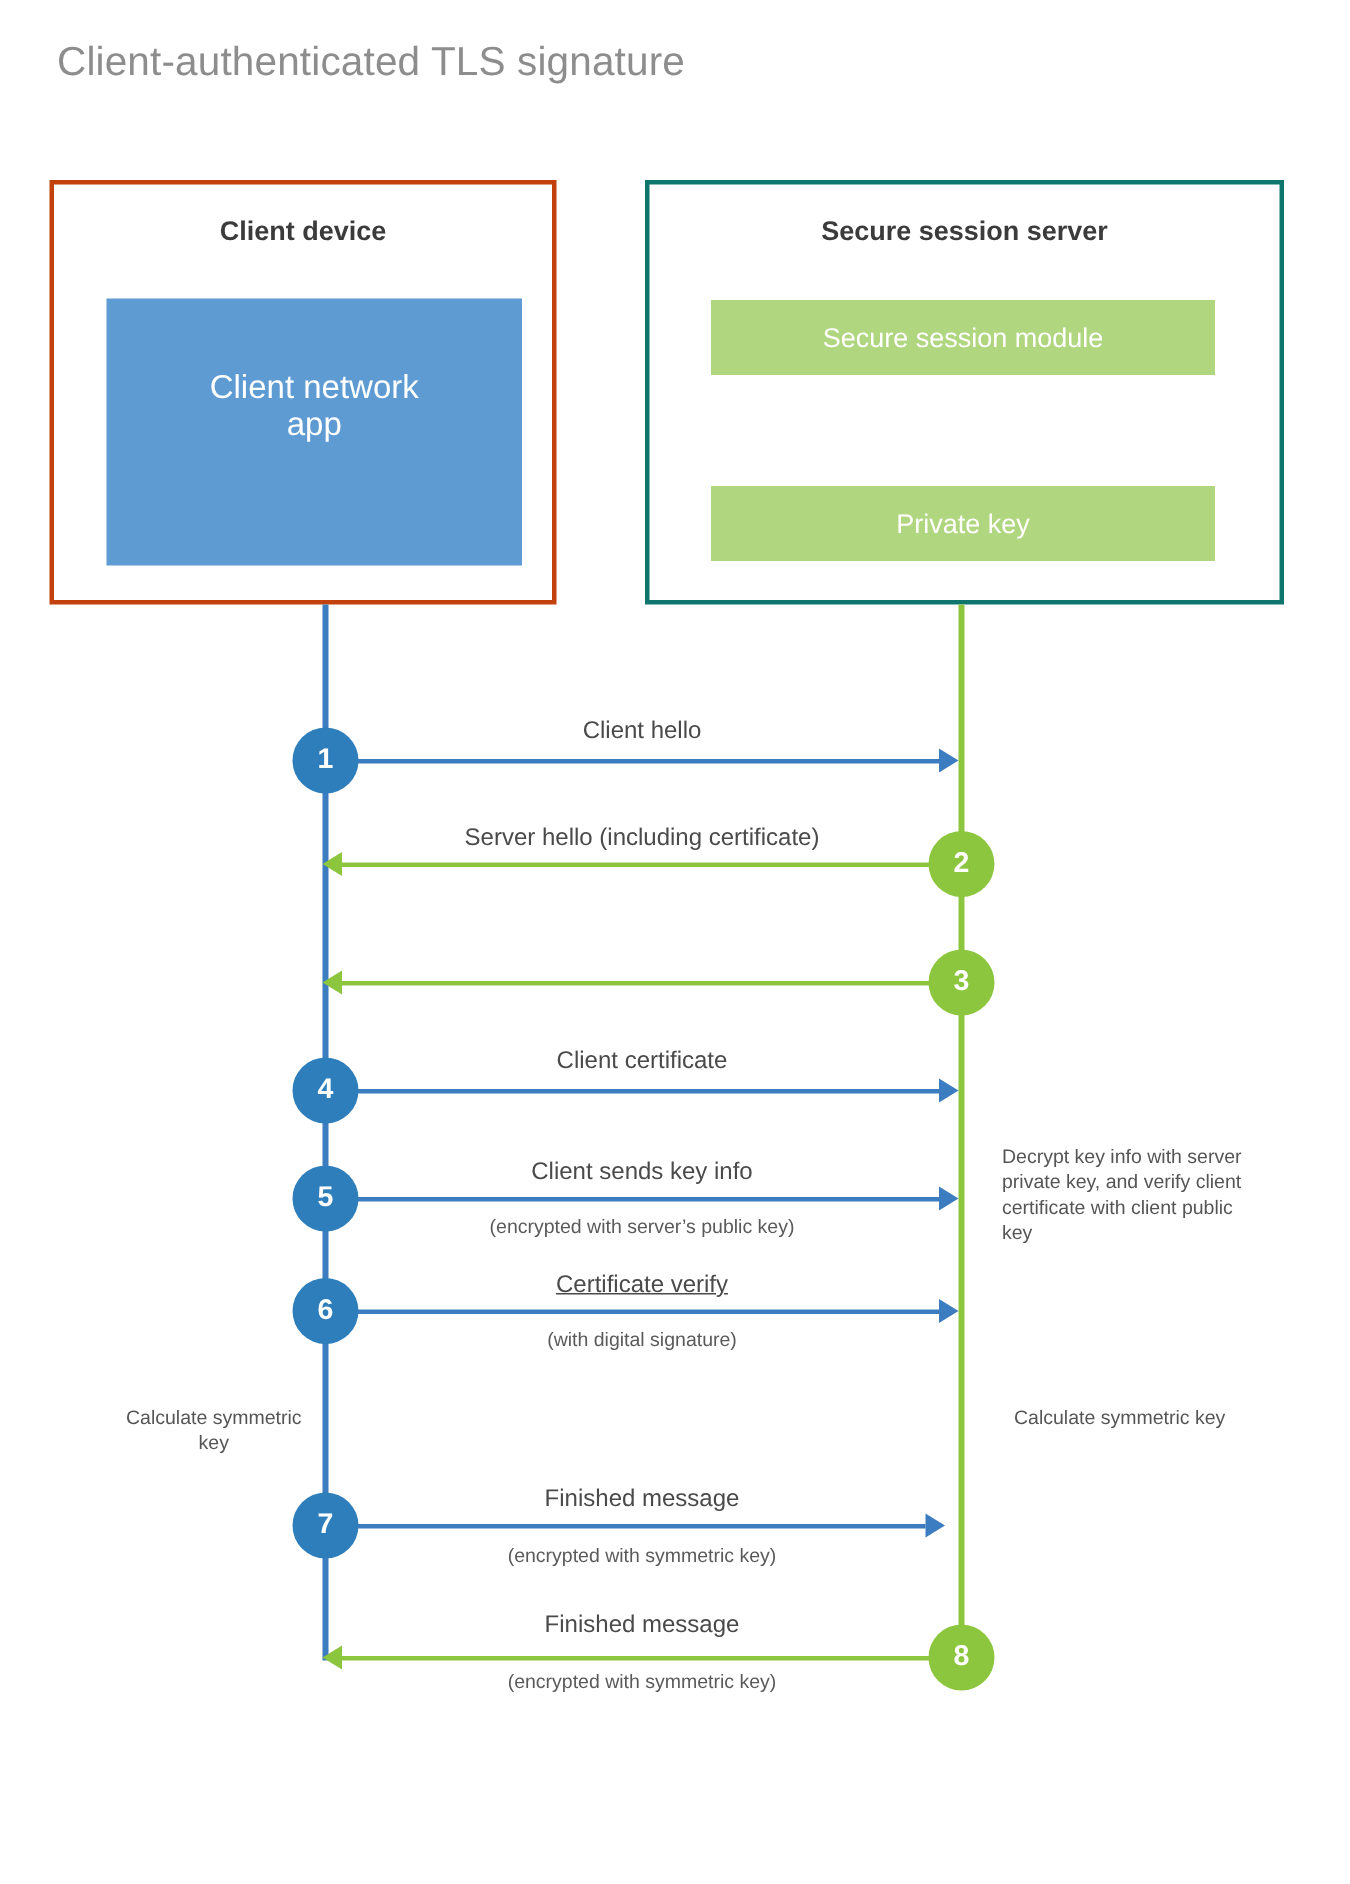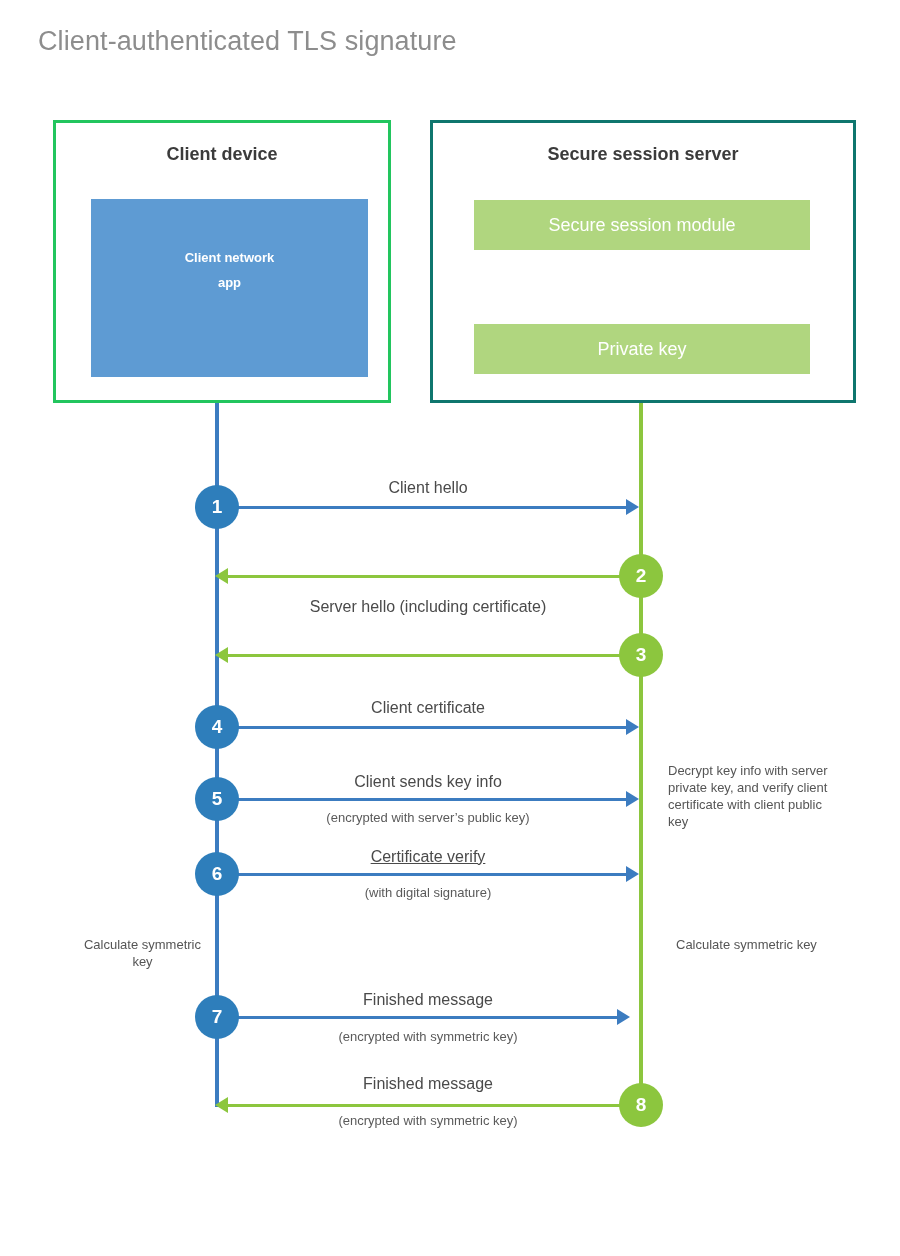--- a/index.html
+++ b/index.html
@@ -31,23 +31,23 @@
     letter-spacing: 0.1px;
     white-space: nowrap;
   }
   
   .actor-box {
     position: absolute;
     background: #ffffff;
     box-sizing: border-box;
   }
   #client-box {
-    left: 53px; top: 120px;
+    left: 33px; top: 120px;
     width: 338px; height: 283px;
-    border: 3px solid #22c55e;
+    border: 3px solid #c2410c;
   }
   #server-box {
     left: 430px; top: 120px;
     width: 426px; height: 283px;
     border: 3px solid #0f766e;
   }
   .actor-title {
     position: absolute;
     left: 0; right: 0;
     top: 21px;
@@ -57,29 +57,28 @@
     color: #3b3b3b;
   }
   #client-app {
     position: absolute;
     left: 35px;
     top: 76px;
     width: 277px;
     height: 178px;
     background: #5e9bd3;
     color: #ffffff;
-    font-size: 13px;
+    font-size: 22px;
     line-height: 25px;
     text-align: center;
     display: flex;
     align-items: center;
     justify-content: center;
     box-sizing: border-box;
     padding-bottom: 36px;
-    font-weight: bold;
   }
   .server-item {
     position: absolute;
     left: 41px;
     width: 336px;
     height: 50px;
     background: #b0d67f;
     color: #ffffff;
     font-size: 18px;
     display: flex;
@@ -221,21 +220,21 @@
   <div class="lifeline" id="client-lifeline"></div>
   <div class="lifeline" id="server-lifeline"></div>
 
   <div class="msg-label" style="left:217px; top:479px; width:422px;">Client hello</div>
   <div class="arrow-line client" style="left:217px; top:506px; width:409px;"></div>
   <div class="arrow-head right" style="left:626px; top:499px;"></div>
   <div class="step-circle client" style="left:195px; top:485px;">
     <span>1</span>
   </div>
 
-  <div class="msg-label" style="left:217px; top:550px; width:422px;margin-top:48px;">Server hello (including certificate)</div>
+  <div class="msg-label" style="left:217px; top:550px; width:422px;">Server hello (including certificate)</div>
   <div class="arrow-line server" style="left:228px; top:575px; width:413px;"></div>
   <div class="arrow-head left" style="left:215px; top:568px;"></div>
   <div class="step-circle server" style="left:619px; top:554px;">
     <span>2</span>
   </div>
 
   <div class="arrow-line server" style="left:228px; top:654px; width:413px;"></div>
   <div class="arrow-head left" style="left:215px; top:647px;"></div>
   <div class="step-circle server" style="left:619px; top:633px;">
     <span>3</span>

